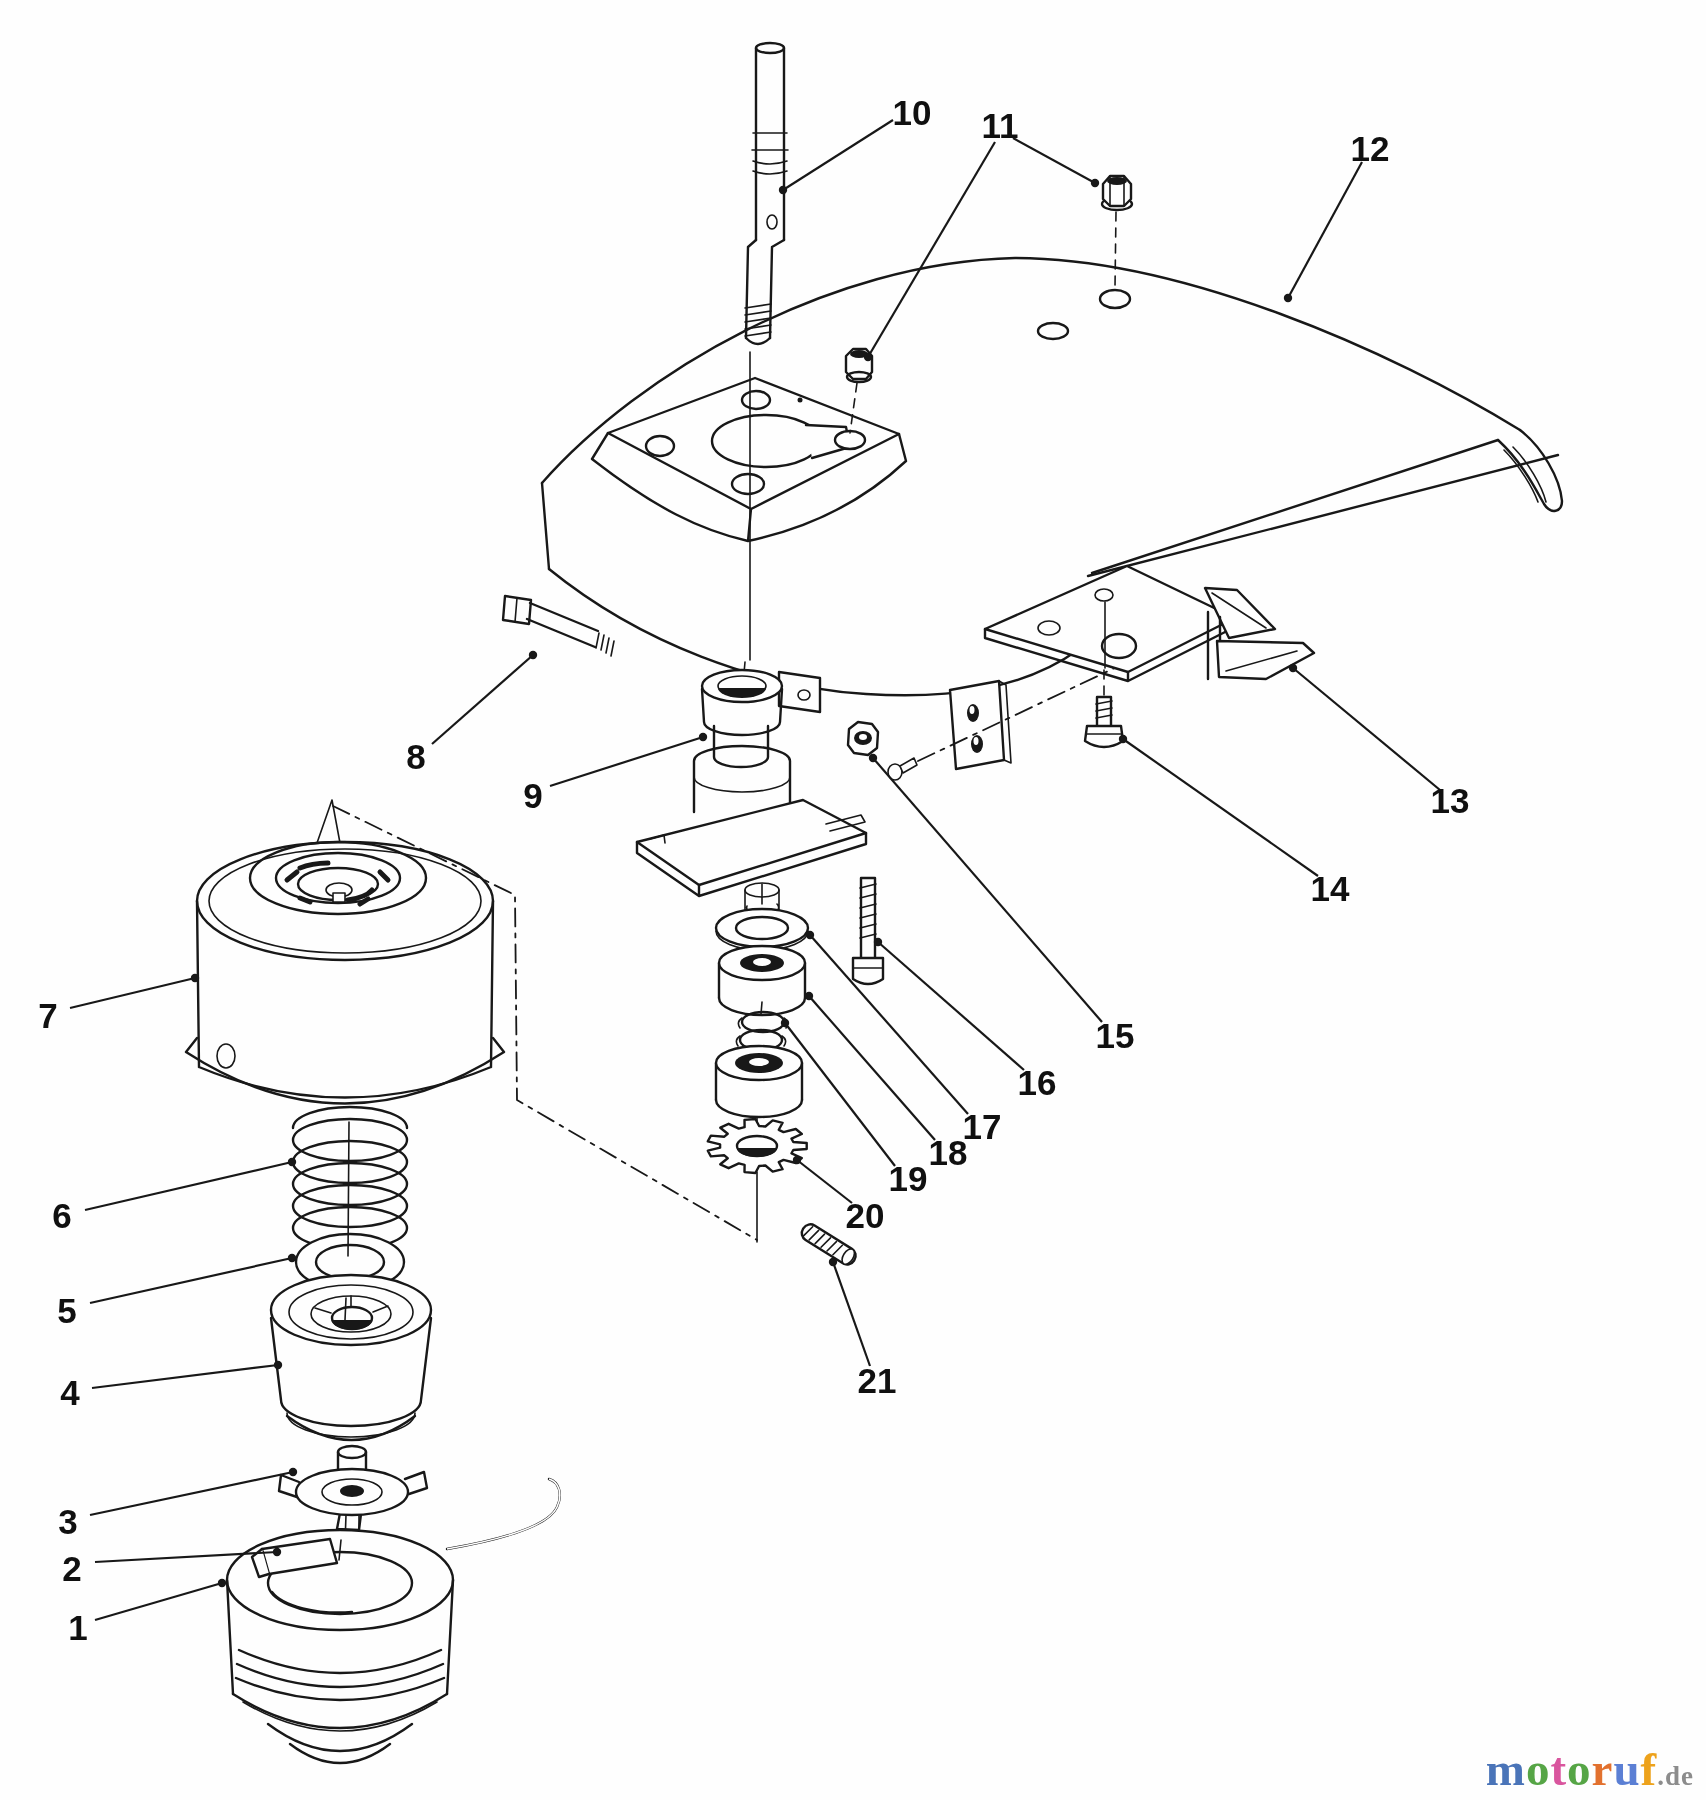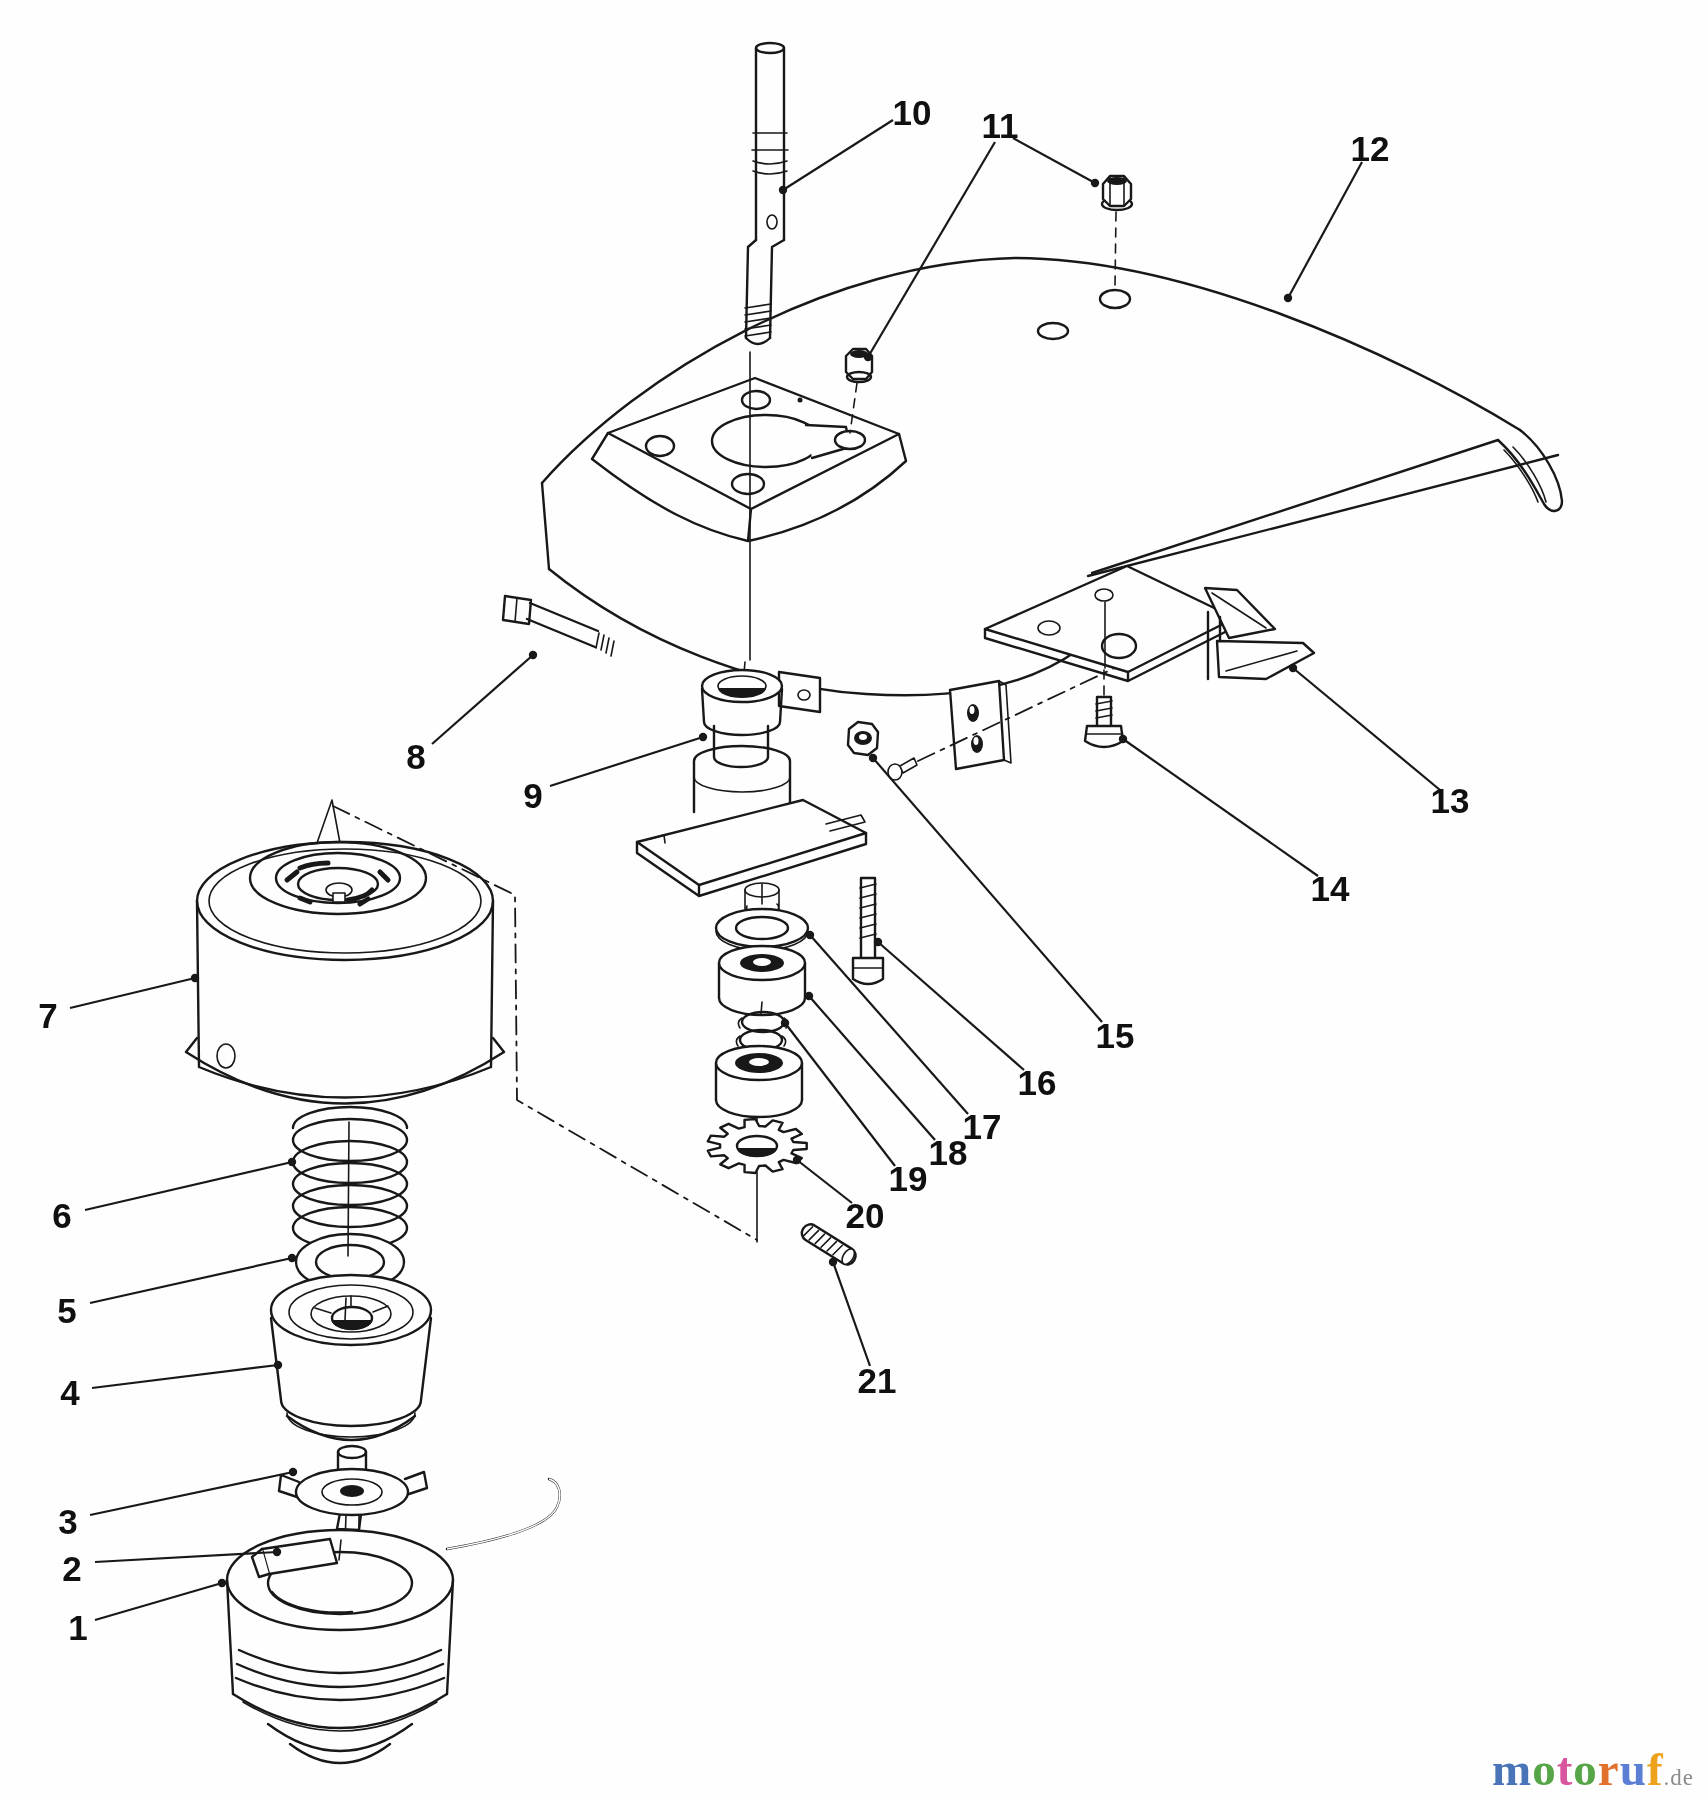--- a/index.html
+++ b/index.html
@@ -10,21 +10,21 @@
   .ln{stroke:#181818;stroke-width:2.4;fill:none;stroke-linecap:round;stroke-linejoin:round;}
   .fw{fill:#fefefe;}
   .fb{fill:#181818;stroke:none;}
   .thin{stroke-width:1.6;}
   .thick{stroke-width:5;}
   .dash{stroke-dasharray:9,7;}
   .dashdot{stroke-dasharray:18,7,4,7;stroke-width:1.8;}
   .part-label{font-family:"Liberation Sans",sans-serif;font-size:35px;font-weight:700;fill:#101010;}
   #watermark{position:absolute;right:12px;bottom:4px;font-family:"Liberation Serif",serif;
              font-weight:700;font-size:47px;letter-spacing:1px;user-select:none;}
-  #watermark .suffix{font-size:23px;font-weight:400;}
+  #watermark .suffix{font-size:27px;font-weight:700;}
 </style>
 </head>
 <body>
 
 <div id="stage">
   <svg width="1706" height="1800" viewBox="0 0 1706 1800">
 
     <g>
       <ellipse class="ln fw" cx="770" cy="48" rx="14" ry="5"></ellipse>
       <path class="ln" d="M756,48 L756,240 M784,48 L784,240"></path>

